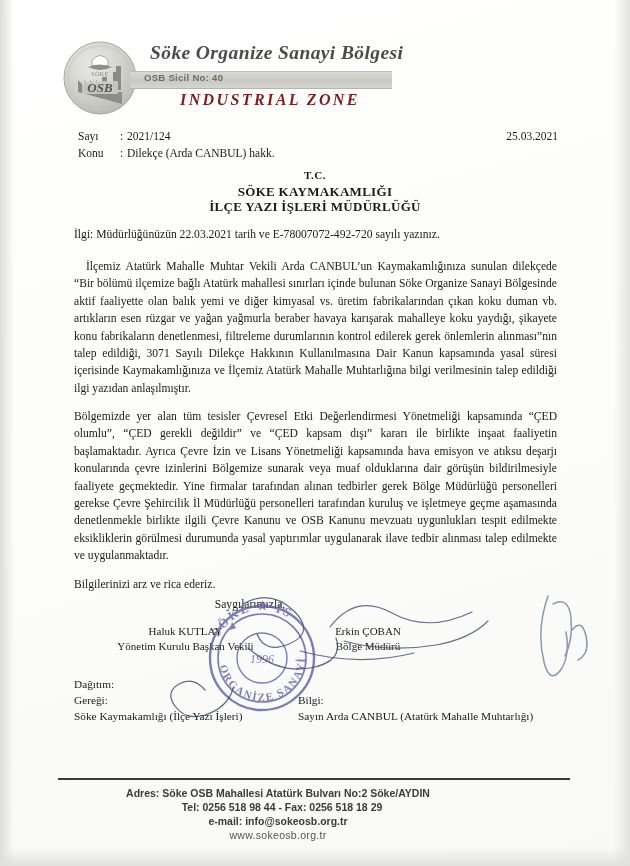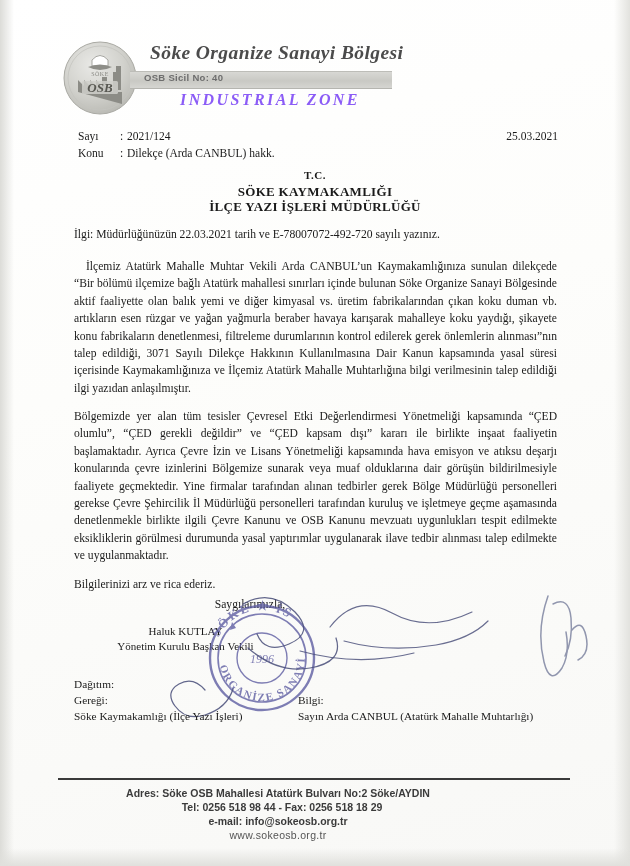--- a/index.html
+++ b/index.html
@@ -88,21 +88,21 @@
   }
   .industrial-zone {
     position: absolute;
     left: 118px;
     top: 55px;
     font-family: "Liberation Serif", "DejaVu Serif", serif;
     font-style: italic;
     font-weight: bold;
     font-size: 16px;
     letter-spacing: 2.4px;
-    color: #8b5cf6;
+    color: #7f1d1d;
     white-space: nowrap;
   }
 
   
   .meta {
     position: absolute;
     left: 78px;
     top: 128px;
     width: 480px;
     font-size: 11.5px;
@@ -296,20 +296,24 @@
 
   <div class="para para-1">İlçemiz Atatürk Mahalle Muhtar Vekili Arda CANBUL’un Kaymakamlığınıza sunulan dilekçede “Bir bölümü ilçemize bağlı Atatürk mahallesi sınırları içinde bulunan Söke Organize Sanayi Bölgesinde aktif faaliyette olan balık yemi ve diğer kimyasal vs. üretim fabrikalarından çıkan koku duman vb. artıkların esen rüzgar ve yağan yağmurla beraber havaya karışarak mahalleye koku yaydığı, şikayete konu fabrikaların denetlenmesi, filtreleme durumlarının kontrol edilerek gerek önlemlerin alınması”nın talep edildiği, 3071 Sayılı Dilekçe Hakkının Kullanılmasına Dair Kanun kapsamında yasal süresi içerisinde Kaymakamlığınıza ve İlçemiz Atatürk Mahalle Muhtarlığına bilgi verilmesinin talep edildiği ilgi yazıdan anlaşılmıştır.</div>
   <div class="para para-2">Bölgemizde yer alan tüm tesisler Çevresel Etki Değerlendirmesi Yönetmeliği kapsamında “ÇED olumlu”, “ÇED gerekli değildir” ve “ÇED kapsam dışı” kararı ile birlikte inşaat faaliyetin başlamaktadır. Ayrıca Çevre İzin ve Lisans Yönetmeliği kapsamında hava emisyon ve atıksu deşarjı konularında çevre izinlerini Bölgemize sunarak veya muaf olduklarına dair görüşün bildirilmesiyle faaliyete geçmektedir. Yine firmalar tarafından alınan tedbirler gerek Bölge Müdürlüğü personelleri gerekse Çevre Şehircilik İl Müdürlüğü personelleri tarafından kuruluş ve işletmeye geçme aşamasında denetlenmekle birlikte ilgili Çevre Kanunu ve OSB Kanunu mevzuatı uygunlukları tespit edilmekte eksikliklerin görülmesi durumunda yasal yaptırımlar uygulanarak ilave tedbir alınması talep edilmekte ve uygulanmaktadır.</div>
 
   <div class="closing-1">Bilgilerinizi arz ve rica ederiz.</div>
   <div class="closing-2">Saygılarımızla,</div>
 
   <div class="sig-left">
     <div class="sig-name">Haluk KUTLAY</div>
     <div class="sig-role">Yönetim Kurulu Başkan Vekili</div>
+  </div>
+  <div class="sig-right">
+    <div class="sig-name">Erkin ÇOBAN</div>
+    <div class="sig-role">Bölge Müdürü</div>
   </div>
 
   <div class="ink-layer">
     <svg width="630" height="866" viewBox="0 0 630 866">
 
       <g opacity="0.78">
         <circle cx="262" cy="658" r="52" fill="none" stroke="#5b5aa0" stroke-width="2.4"></circle>
         <circle cx="262" cy="658" r="44" fill="none" stroke="#5b5aa0" stroke-width="1.6"></circle>
         <circle cx="262" cy="658" r="25" fill="none" stroke="#5b5aa0" stroke-width="1.4"></circle>
         <path id="stampTop" d="M 214 658 A 48 48 0 0 1 310 658" fill="none"></path>

